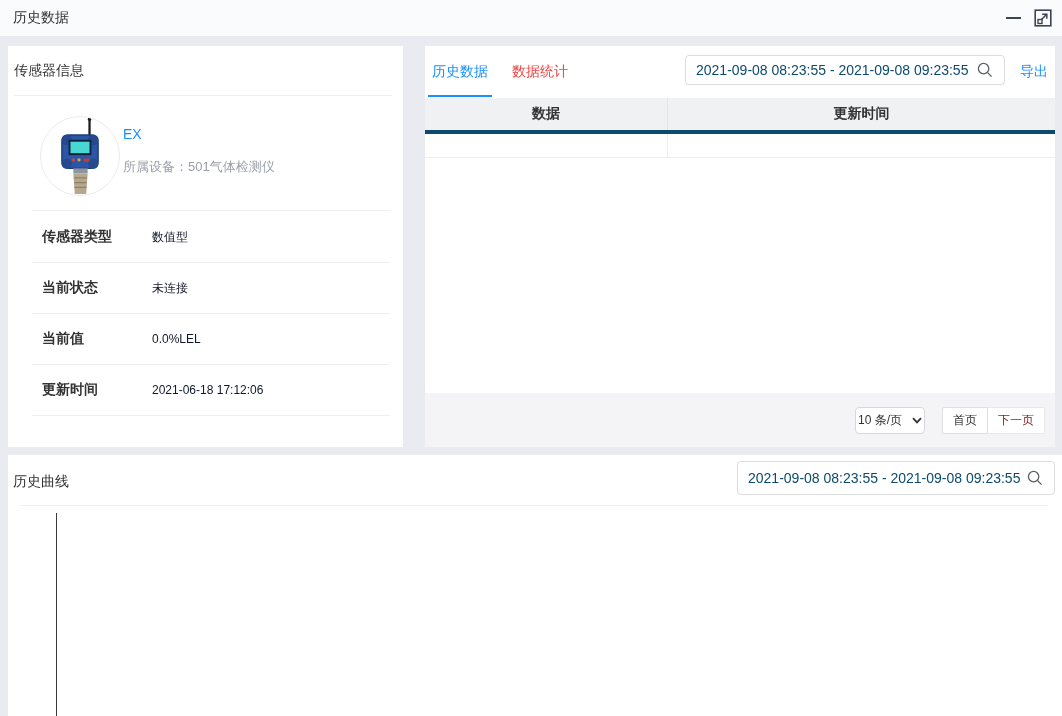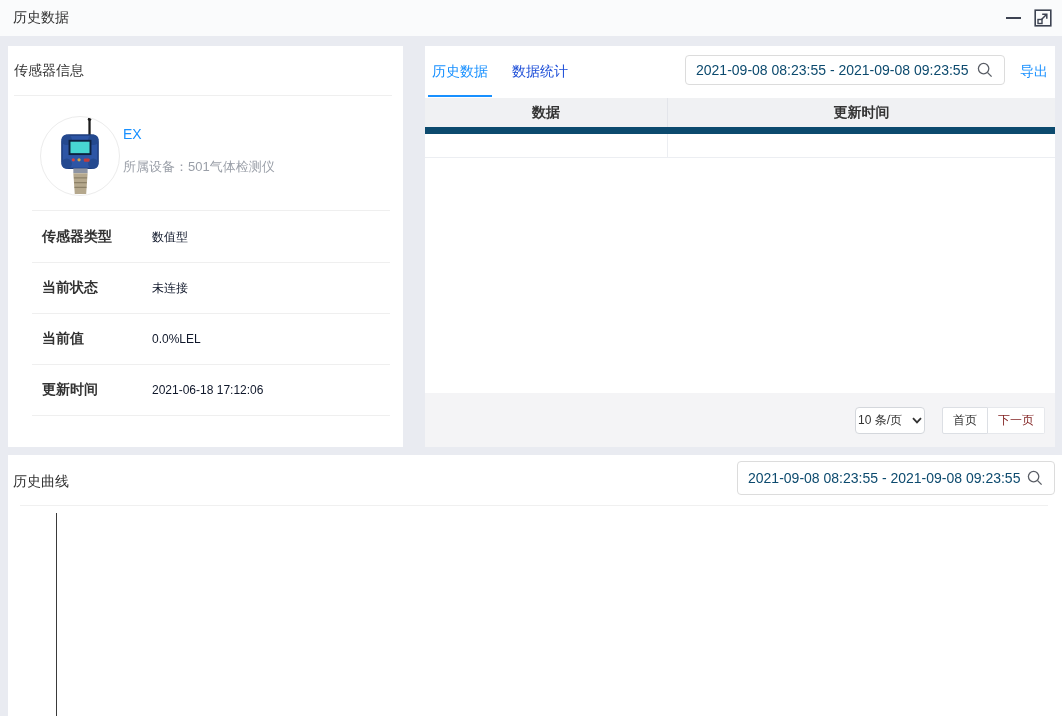--- a/index.html
+++ b/index.html
@@ -30,31 +30,31 @@
   .avatar { position:absolute; left:8px; top:8px; width:80px; height:80px; border:1px solid #ececec; border-radius:50%; background:#fff; display:flex; align-items:center; justify-content:center; overflow:hidden; }
   .sensor-name { position:absolute; left:91px; top:18px; font-size:14px; color:#1890ff; }
   .sensor-device { position:absolute; left:91px; top:50px; font-size:13px; color:#9a9fa8; }
   .info-rows { position:absolute; left:24px; top:166px; width:358px; }
   .info-row { height:51px; border-bottom:1px solid #efefef; display:flex; align-items:center; }
   .info-label { width:110px; margin-left:10px; font-size:14px; font-weight:bold; color:#333; }
   .info-value { font-size:12px; color:#0f172a; }
 
   
   .tabs { position:absolute; left:3px; top:0; height:51px; display:flex; }
-  .tab { position:relative; height:51px; padding:0 4px; margin-right:16px; display:flex; align-items:center; font-size:14px; color:#1d4ed8; cursor:pointer; }
+  .tab { position:relative; height:51px; padding:0 4px; margin-right:16px; display:flex; align-items:center; font-size:14px; color:#ef4444; cursor:pointer; }
   .tab.active { color:#1890ff; }
   .tab.active::after { content:""; position:absolute; left:0; right:0; bottom:0; height:2px; background:#1890ff; }
 
   .range-box { position:absolute; display:flex; align-items:center; justify-content:space-between; border:1px solid #dcdcdc; border-radius:4px; background:#fff; padding:0 10px; cursor:pointer; }
   .range-box .range-text { font-size:14px; color:#0c4a6e; white-space:nowrap; }
   .pr-range { left:260px; top:9px; width:320px; height:30px; }
   .export-link { position:absolute; left:595px; top:17px; font-size:14px; color:#1890ff; cursor:pointer; }
 
   .data-table { position:absolute; left:0; top:52px; width:630px; }
-  .dt-header { display:flex; height:36px; background:#f0f1f3; border-bottom:7px solid #0c4a6e; }
+  .dt-header { display:flex; height:36px; background:#f0f1f3; border-bottom:4px solid #0c4a6e; }
   .dt-header .dt-cell { font-weight:bold; color:#333; }
   .dt-cell { display:flex; align-items:center; justify-content:center; font-size:14px; }
   .dt-col1 { width:243px; border-right:1px solid #e3e5ea; }
   .dt-col2 { width:387px; }
   .dt-row { display:flex; height:24px; background:#fff; border-bottom:1px solid #eceef2; }
   .dt-row .dt-col1 { border-right:1px solid #eceef2; }
 
   .pagination { position:absolute; left:0; bottom:0; width:630px; height:54px; background:#f4f4f6; display:flex; align-items:center; justify-content:flex-end; padding-right:10px; }
   .page-size { width:70px; height:27px; background:#fff; border:1px solid #d4d7dc; border-radius:4px; display:flex; align-items:center; justify-content:center; gap:10px; font-size:12px; color:#333; cursor:pointer; margin-right:17px; }
   .pg-btn { height:27px; background:#fff; border:1px solid #dcdfe4; display:flex; align-items:center; justify-content:center; font-size:12px; padding:0 10px; cursor:pointer; }

